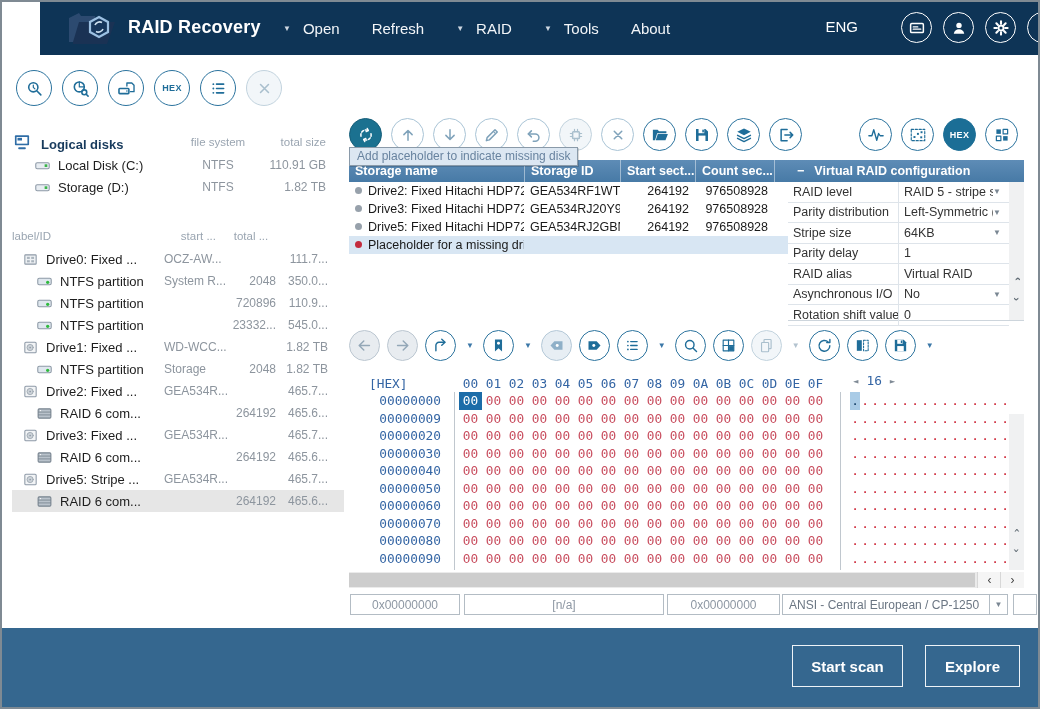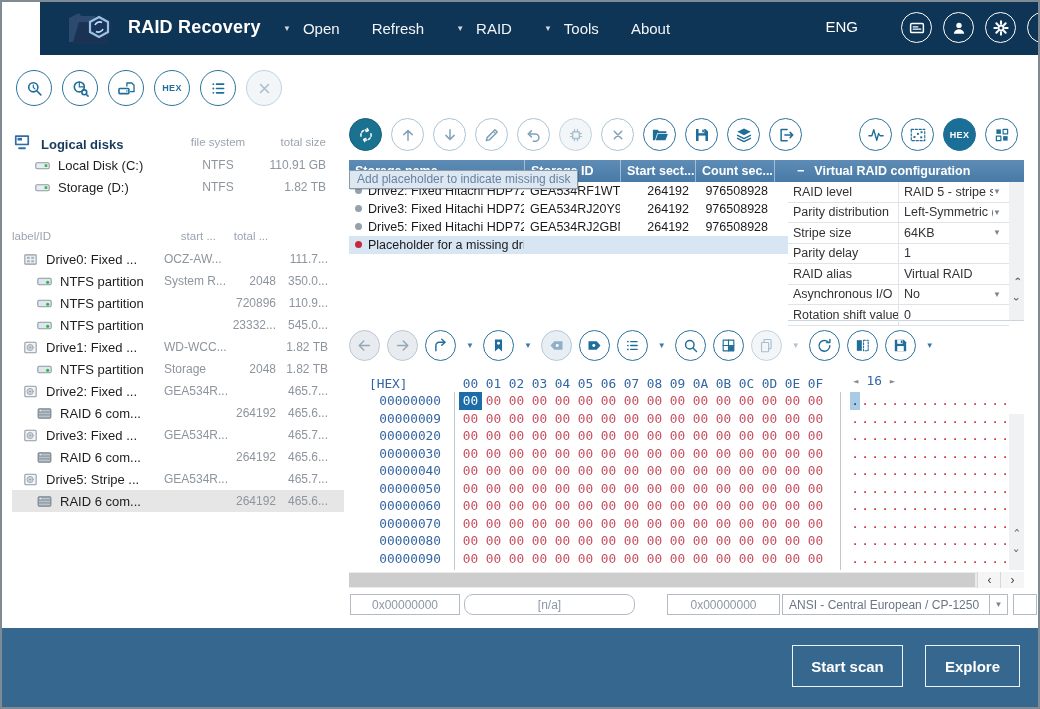--- a/index.html
+++ b/index.html
@@ -58,21 +58,21 @@
   .dth>div{padding:0 6px;white-space:nowrap;overflow:hidden;box-sizing:border-box;}
   .dth>div+div{border-left:1px solid rgba(255,255,255,.45);height:100%;display:flex;align-items:center;}
   .dtr{display:grid;grid-template-columns:175px 96px 75px 79px 14px;height:18px;align-items:center;color:#1a1a1a;}
   .dtr.selrow{background:#d8e6f3;}
   .dtr>div{padding:0 6px;white-space:nowrap;overflow:hidden;box-sizing:border-box;}
   .blt{display:inline-block;width:7px;height:7px;border-radius:50%;margin-right:6px;vertical-align:1px;}
   .blt.gray{background:#97a1ab;}
   .blt.red{background:#c32b3d;}
   .num{text-align:right;}
   
-  .tt{position:absolute;left:347px;top:168px;height:17px;line-height:17px;padding:0 7px;z-index:5;
+  .tt{position:absolute;left:347px;top:145px;height:17px;line-height:17px;padding:0 7px;z-index:5;
       background:#dce7f2;border:1px solid #8a9aa9;color:#68839f;font-size:12px;white-space:nowrap;
       box-shadow:1px 1px 0 rgba(0,0,0,.15);}
   
   .cfg{position:absolute;left:786px;top:158px;width:236px;height:161px;border-bottom:1px solid #cdd5dc;
        box-sizing:border-box;font-size:12.5px;}
   .cfgh{height:22px;background:linear-gradient(#5e8cb6,#477aa6);color:#fff;font-weight:bold;
         display:flex;align-items:center;gap:10px;padding-left:9px;}
   .cfgbody{position:absolute;left:0;top:22px;right:15px;bottom:0;}
   .crow{display:grid;grid-template-columns:110px 1fr 16px;height:19.5px;align-items:center;
         border-bottom:1px solid #dee4ea;color:#333;}
@@ -867,21 +867,21 @@
     </div>
   </div>
 
   <div class="hsb">
     <span class="thumb"></span>
     <span class="btn" style="right:23px;">‹</span>
     <span class="btn" style="right:0;">›</span>
   </div>
 
   <div class="stat" style="left:348px;width:110px;">0x00000000</div>
-  <div class="stat" style="left:462px;width:171px;border-radius:9px;">[n/a]</div>
+  <div class="stat" style="left:462px;width:200px;">[n/a]</div>
   <div class="stat" style="left:665px;width:113px;">0x00000000</div>
   <div class="stat enc" style="left:780px;width:226px;">
     <span>ANSI - Central European / CP-1250</span>
     <span class="encdd">▼</span>
   </div>
   <div class="stat" style="left:1011px;width:24px;"></div>
 
   <div class="footer">
     <button class="fbtn" style="left:790px;width:111px;">Start scan</button>
     <button class="fbtn" style="left:923px;width:95px;">Explore</button>

